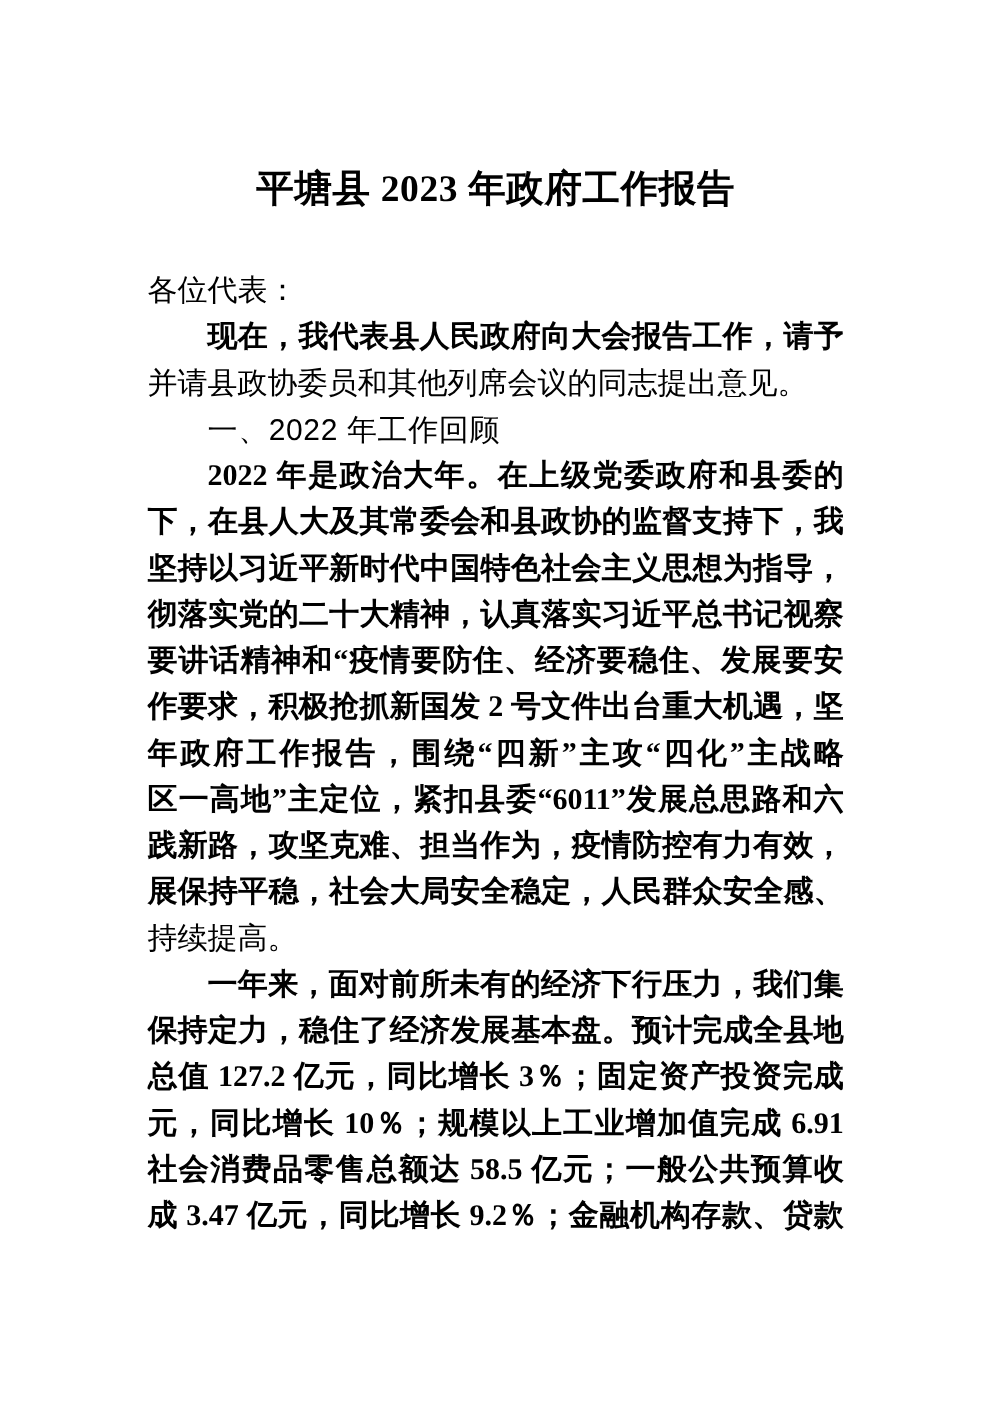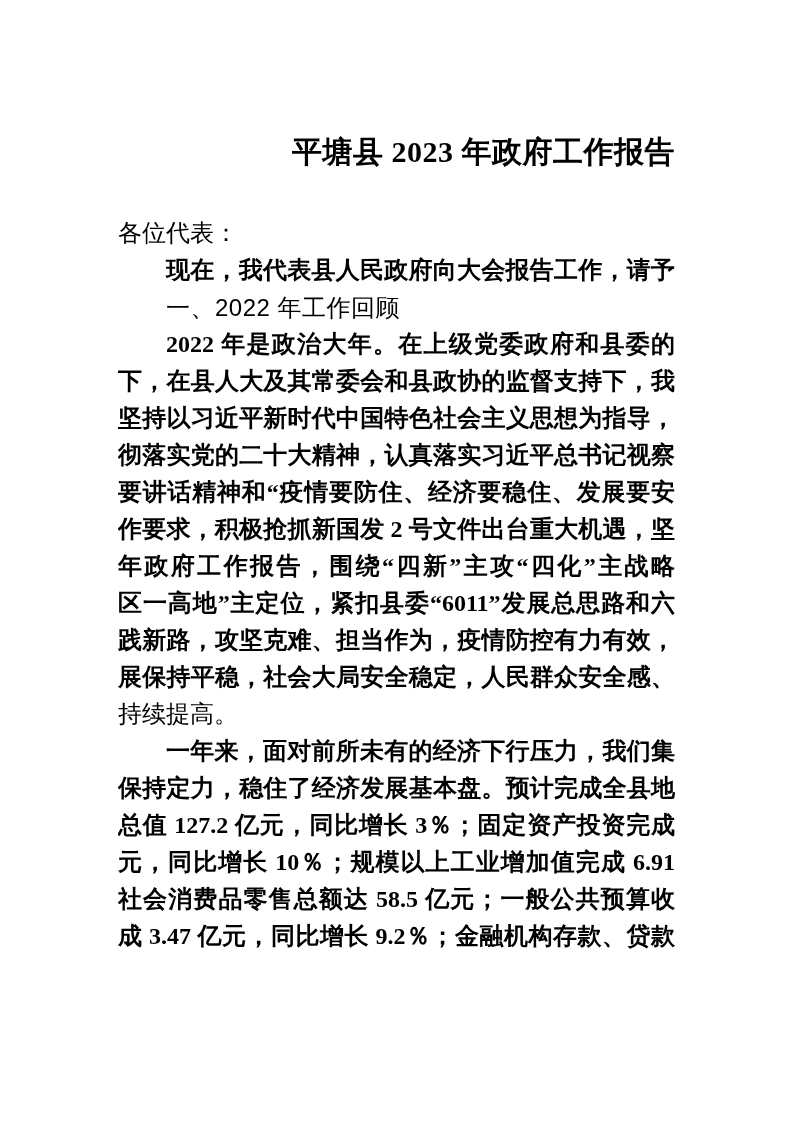--- a/index.html
+++ b/index.html
@@ -19,21 +19,21 @@
     width: 793px;
     height: 1122px;
     padding: 131px 118px 0 118px;
     background: #ffffff;
   }
   .doc-title {
     margin: 0 0 42px 0;
     font-size: 30px;
     font-weight: 600;
     line-height: 42px;
-    text-align: right;
+    text-align: center;
     font-family: "Liberation Serif", "DejaVu Serif", serif;
     letter-spacing: 0.5px;
   }
   .doc-body {
     width: 557px;
   }
   .block {
     margin: 0;
   }
   .line {
@@ -62,20 +62,21 @@
 <body>
 
 <div class="page">
   <h1 class="doc-title">平塘县 2023 年政府工作报告</h1>
   <div class="doc-body" id="doc-body">
       <div class="block paragraph">
         <div class="line">各位代表：</div>
       </div>
       <div class="block paragraph">
         <div class="line first-line fill">现在，我代表县人民政府向大会报告工作，请予审议，</div>
+        <div class="line">并请县政协委员和其他列席会议的同志提出意见。</div>
       </div>
       <div class="block heading">
         <div class="line first-line">一、2022 年工作回顾</div>
       </div>
       <div class="block paragraph">
         <div class="line first-line fill">2022 年是政治大年。在上级党委政府和县委的坚强领导</div>
         <div class="line fill">下，在县人大及其常委会和县政协的监督支持下，我们始终</div>
         <div class="line fill">坚持以习近平新时代中国特色社会主义思想为指导，全面贯</div>
         <div class="line fill">彻落实党的二十大精神，认真落实习近平总书记视察贵州重</div>
         <div class="line fill">要讲话精神和“疫情要防住、经济要稳住、发展要安全”工</div>

